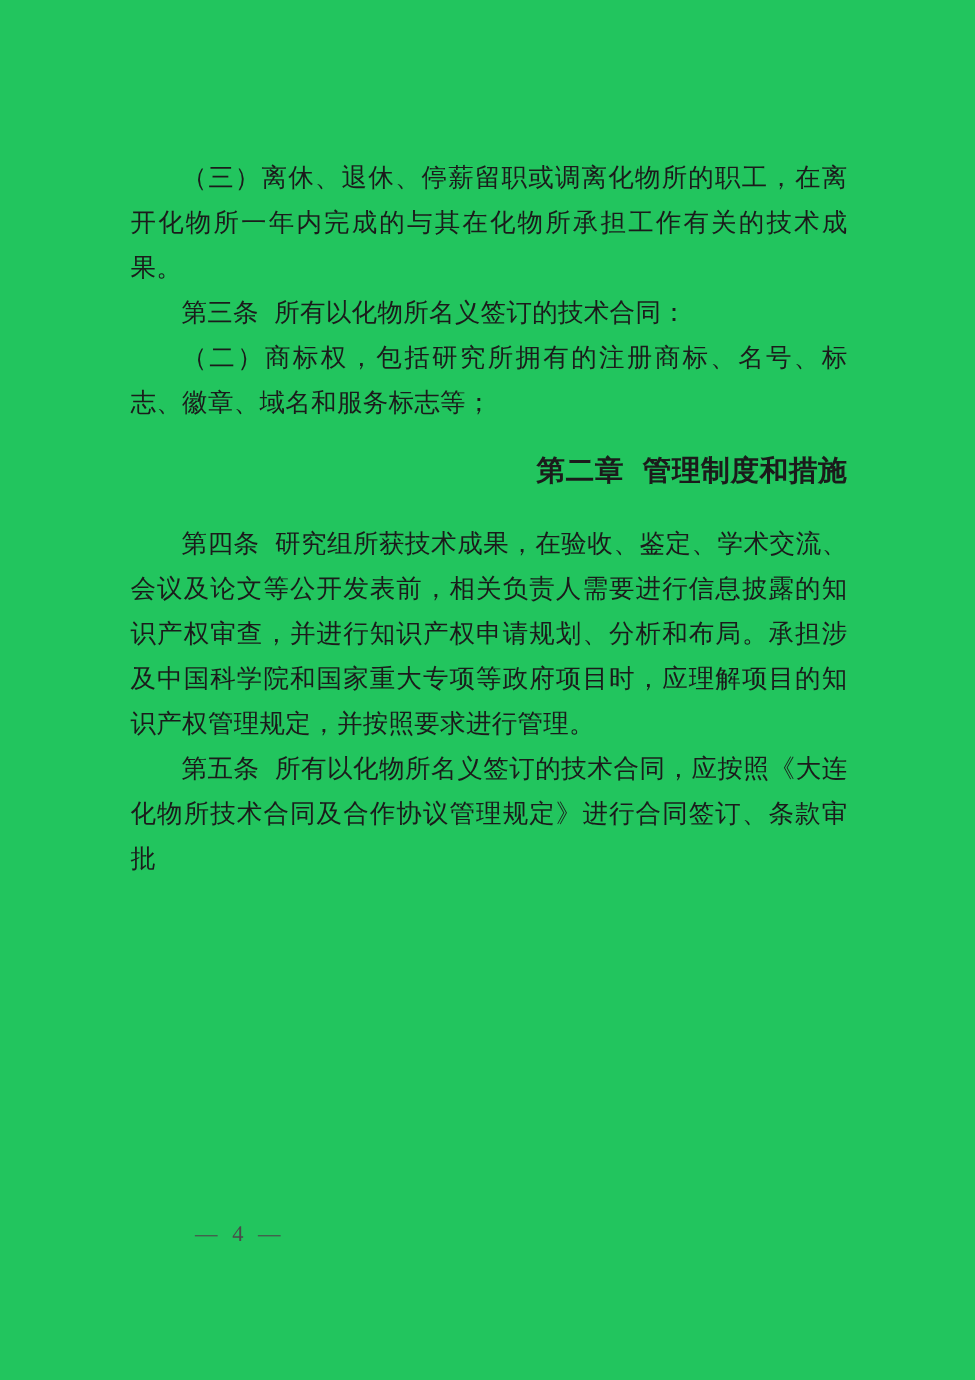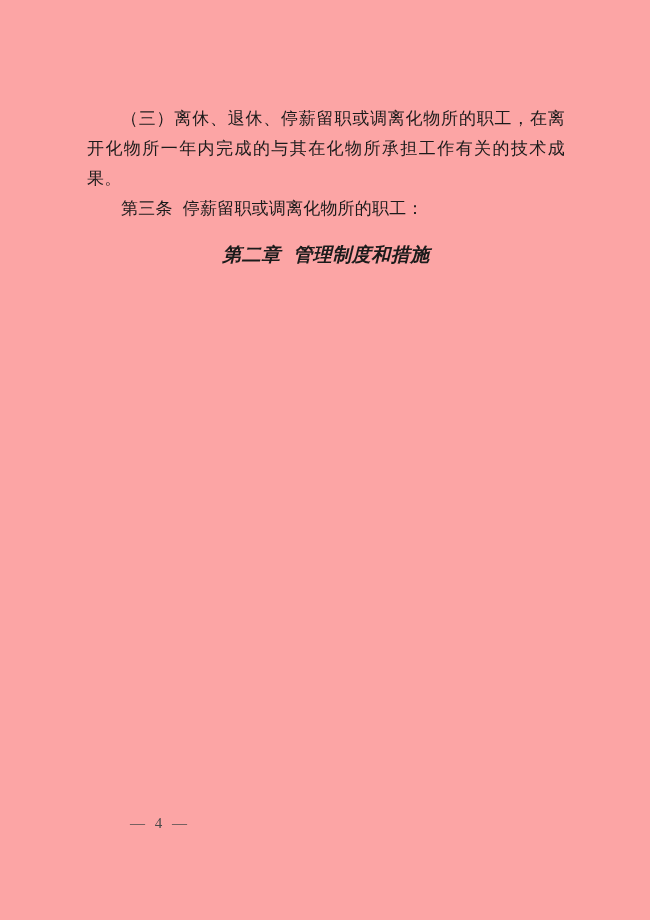--- a/index.html
+++ b/index.html
@@ -4,21 +4,21 @@
 <style>
   html, body {
     margin: 0;
     padding: 0;
     background: #ffffff;
   }
   .page {
     position: relative;
     width: 650px;
     height: 920px;
-    background: #fca5a5;
+    background: #22c55e;
     font-family: "Liberation Serif", "DejaVu Serif", serif;
     color: #1b1b1b;
     overflow: hidden;
   }
   .content {
     position: absolute;
     left: 87px;
     top: 104px;
     width: 478px;
   }
@@ -33,23 +33,22 @@
   }
   .lead {
     font-weight: normal;
     margin-right: 0.6em;
   }
   h2.chapter {
     margin: 15px 0 17px 0;
     font-size: 19px;
     line-height: 32px;
     font-weight: bold;
-    text-align: center;
+    text-align: right;
     letter-spacing: 0.5px;
-    font-style: italic;
   }
   h2.chapter .chapter-number {
     margin-right: 0.65em;
   }
   .footer {
     position: absolute;
     left: 130px;
     top: 815px;
     font-size: 15px;
     letter-spacing: 3px;
@@ -57,27 +56,30 @@
   }
 </style>
 </head>
 <body>
 
 <div class="page">
   <div class="content">
 
     <p>（三）离休、退休、停薪留职或调离化物所的职工，在离开化物所一年内完成的与其在化物所承担工作有关的技术成果。</p>
 
-    <p><span class="lead">第三条</span><span>停薪留职或调离化物所的职工：</span></p>
+    <p><span class="lead">第三条</span><span>所有以化物所名义签订的技术合同：</span></p>
 
 
+    <p>（二）商标权，包括研究所拥有的注册商标、名号、标志、徽章、域名和服务标志等；</p>
 
 
 
 
     <h2 class="chapter"><span class="chapter-number">第二章</span><span>管理制度和措施</span></h2>
 
+    <p><span class="lead">第四条</span><span>研究组所获技术成果，在验收、鉴定、学术交流、会议及论文等公开发表前，相关负责人需要进行信息披露的知识产权审查，并进行知识产权申请规划、分析和布局。承担涉及中国科学院和国家重大专项等政府项目时，应理解项目的知识产权管理规定，并按照要求进行管理。</span></p>
 
+    <p><span class="lead">第五条</span><span>所有以化物所名义签订的技术合同，应按照《大连化物所技术合同及合作协议管理规定》进行合同签订、条款审批</span></p>
 
   </div>
 
   <div class="footer">— 4 —</div>
 </div>
 
 </body></html>

